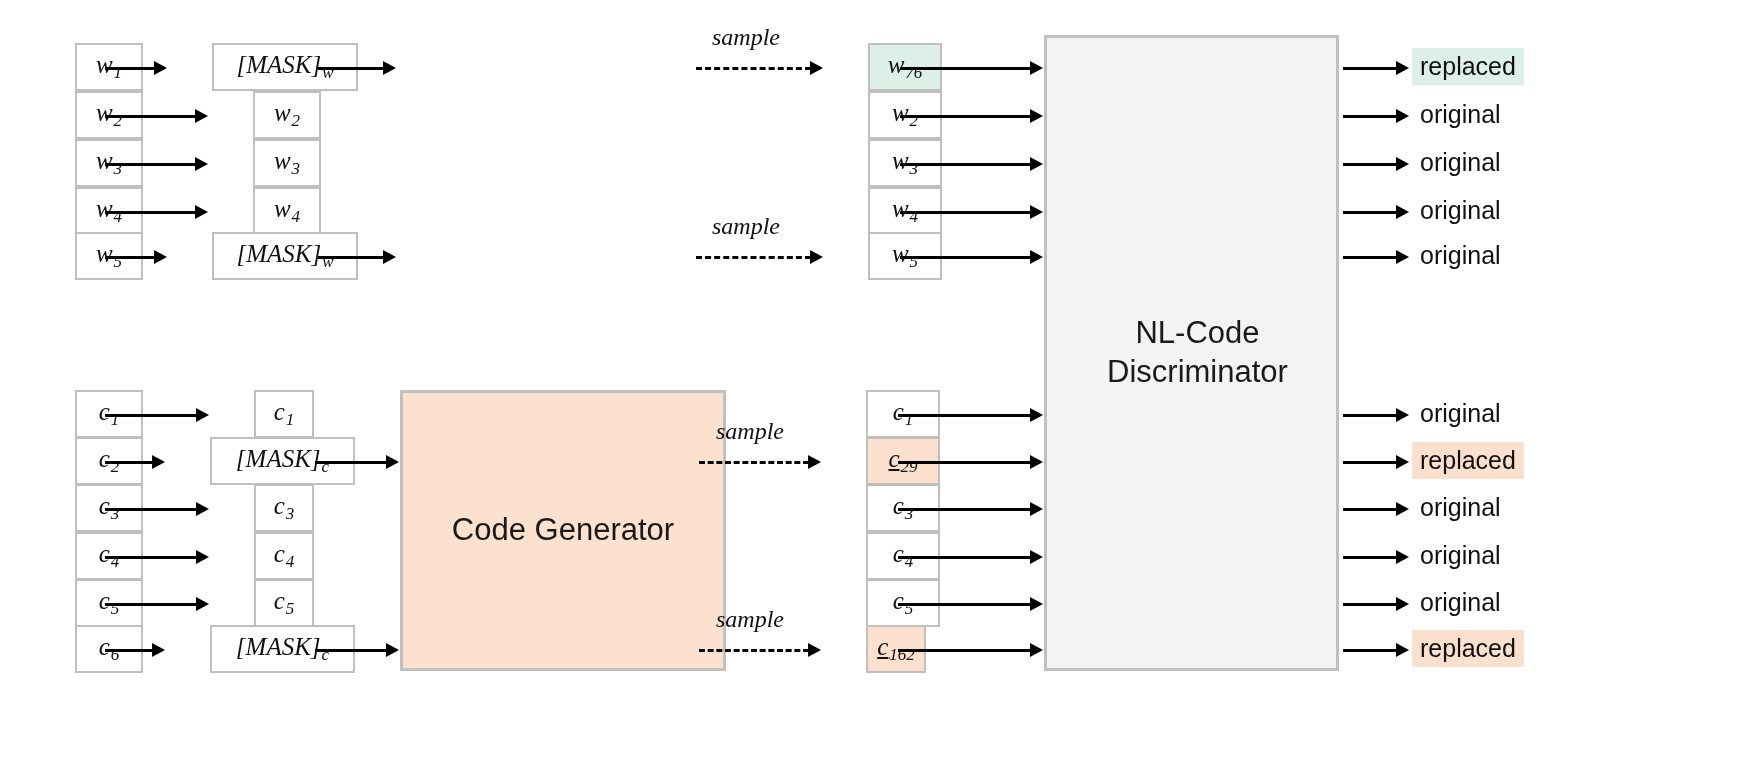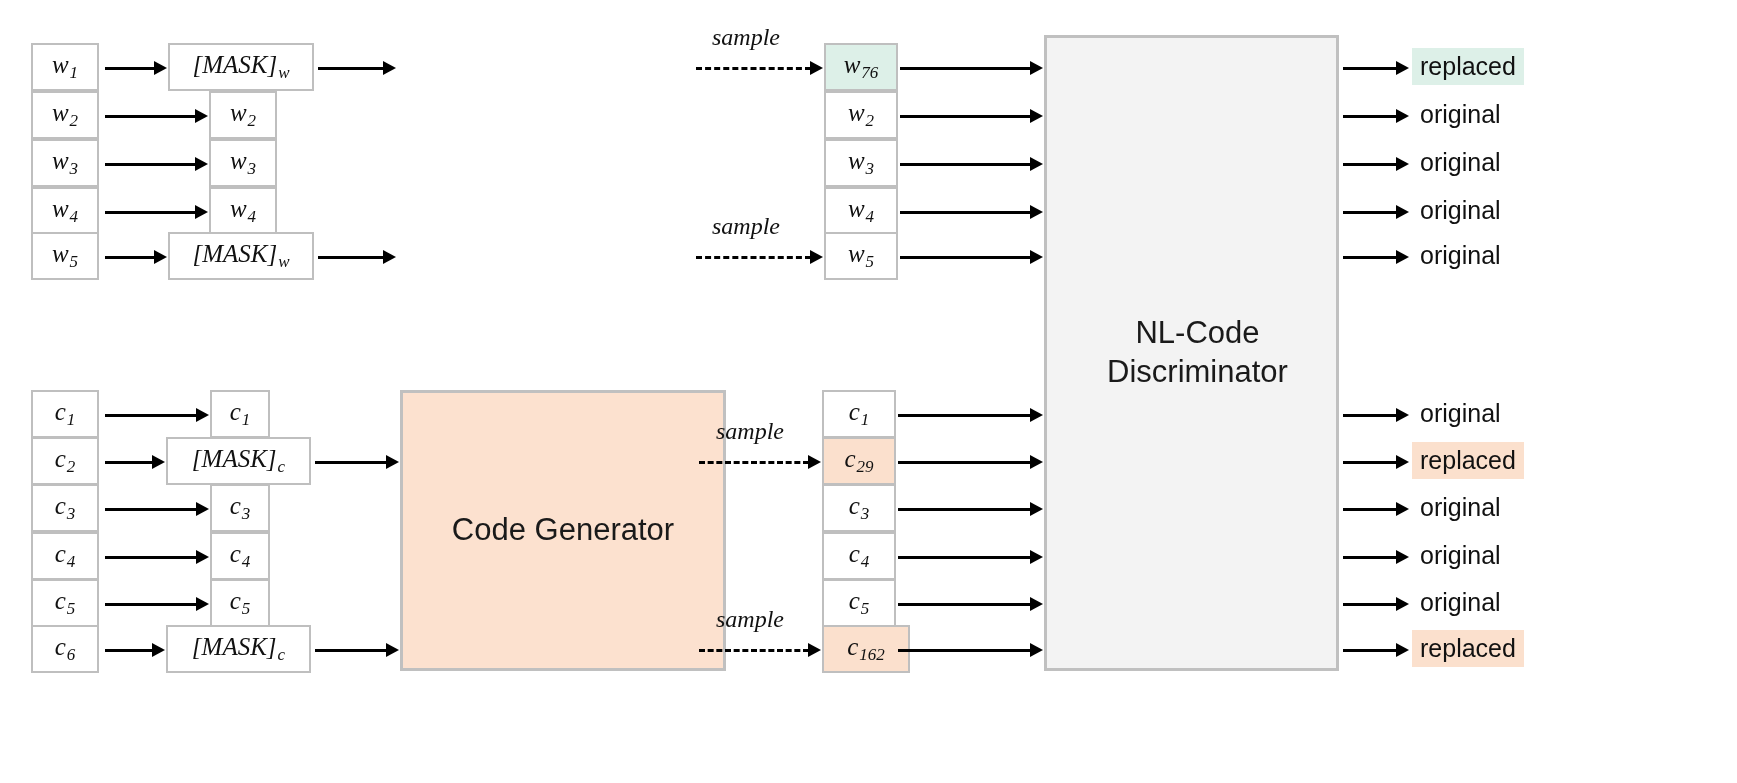--- a/index.html
+++ b/index.html
@@ -12,25 +12,26 @@
     position:absolute;
     border:2px solid #bfbfbf;
     background:#ffffff;
     box-sizing:border-box;
     display:flex;align-items:center;justify-content:center;
     font-family:"Liberation Serif",serif;
     font-style:italic;
     font-size:25px;
     color:#111;
     white-space:nowrap;
+    margin-left:44px;
   }
   .cell sub{font-size:17px;vertical-align:-0.28em;font-style:italic;padding-left:1px;}
   .cell.mask{font-size:25px;}
   .cell.hl-green{background:#ddf0e8;}
-  .cell.hl-peach{background:#fbe0cd;}
+  .cell.hl-peach{background:#fbe0cd;text-decoration:underline;}
 
   
   .module{
     position:absolute;
     border:3px solid #c0c0c0;
     box-sizing:border-box;
     display:flex;align-items:center;justify-content:center;
     text-align:center;
     font-family:"Liberation Sans",sans-serif;
     font-size:31px;
@@ -235,21 +236,21 @@
     </div>
     <div class="cell" style="left: 822px; top: 484px; width: 74px; height: 48px;">
       <span>c<sub>3</sub></span>
     </div>
     <div class="cell" style="left: 822px; top: 532px; width: 74px; height: 48px;">
       <span>c<sub>4</sub></span>
     </div>
     <div class="cell" style="left: 822px; top: 579px; width: 74px; height: 48px;">
       <span>c<sub>5</sub></span>
     </div>
-    <div class="cell hl-peach" style="left: 822px; top: 625px; width: 88px; height: 48px;">
+    <div class="cell hl-peach" style="left: 822px; top: 625px; width: 60px; height: 48px;">
       <span>c<sub>162</sub></span>
     </div>
     <div class="arrow" style="left: 898px; top: 414px; width: 133px;"></div>
     <div class="head" style="left: 1030px; top: 408px;"></div>
     <div class="arrow" style="left: 898px; top: 461px; width: 133px;"></div>
     <div class="head" style="left: 1030px; top: 455px;"></div>
     <div class="arrow" style="left: 898px; top: 508px; width: 133px;"></div>
     <div class="head" style="left: 1030px; top: 502px;"></div>
     <div class="arrow" style="left: 898px; top: 556px; width: 133px;"></div>
     <div class="head" style="left: 1030px; top: 550px;"></div>

